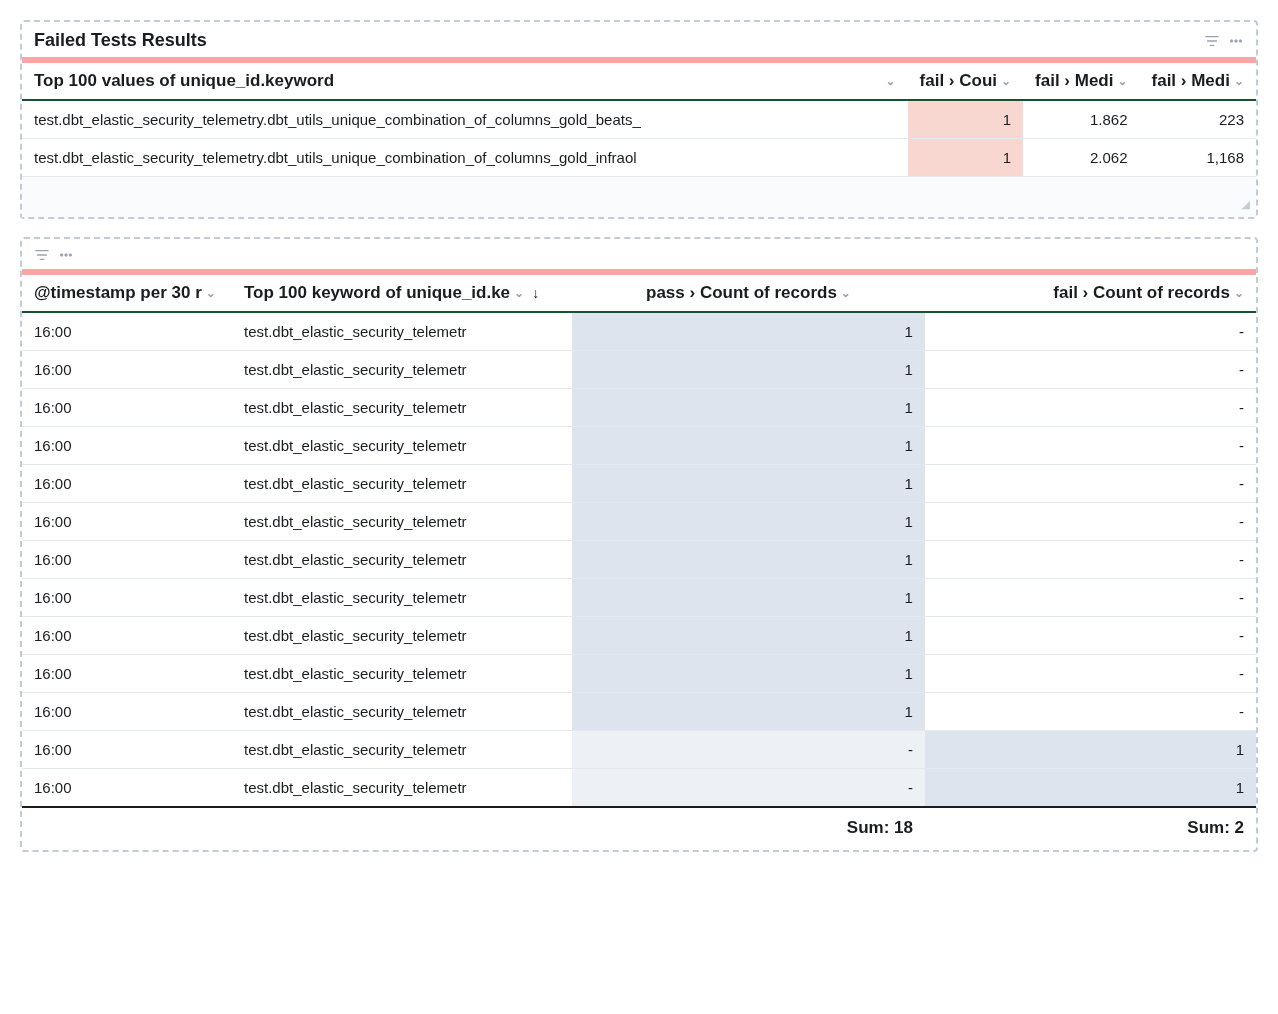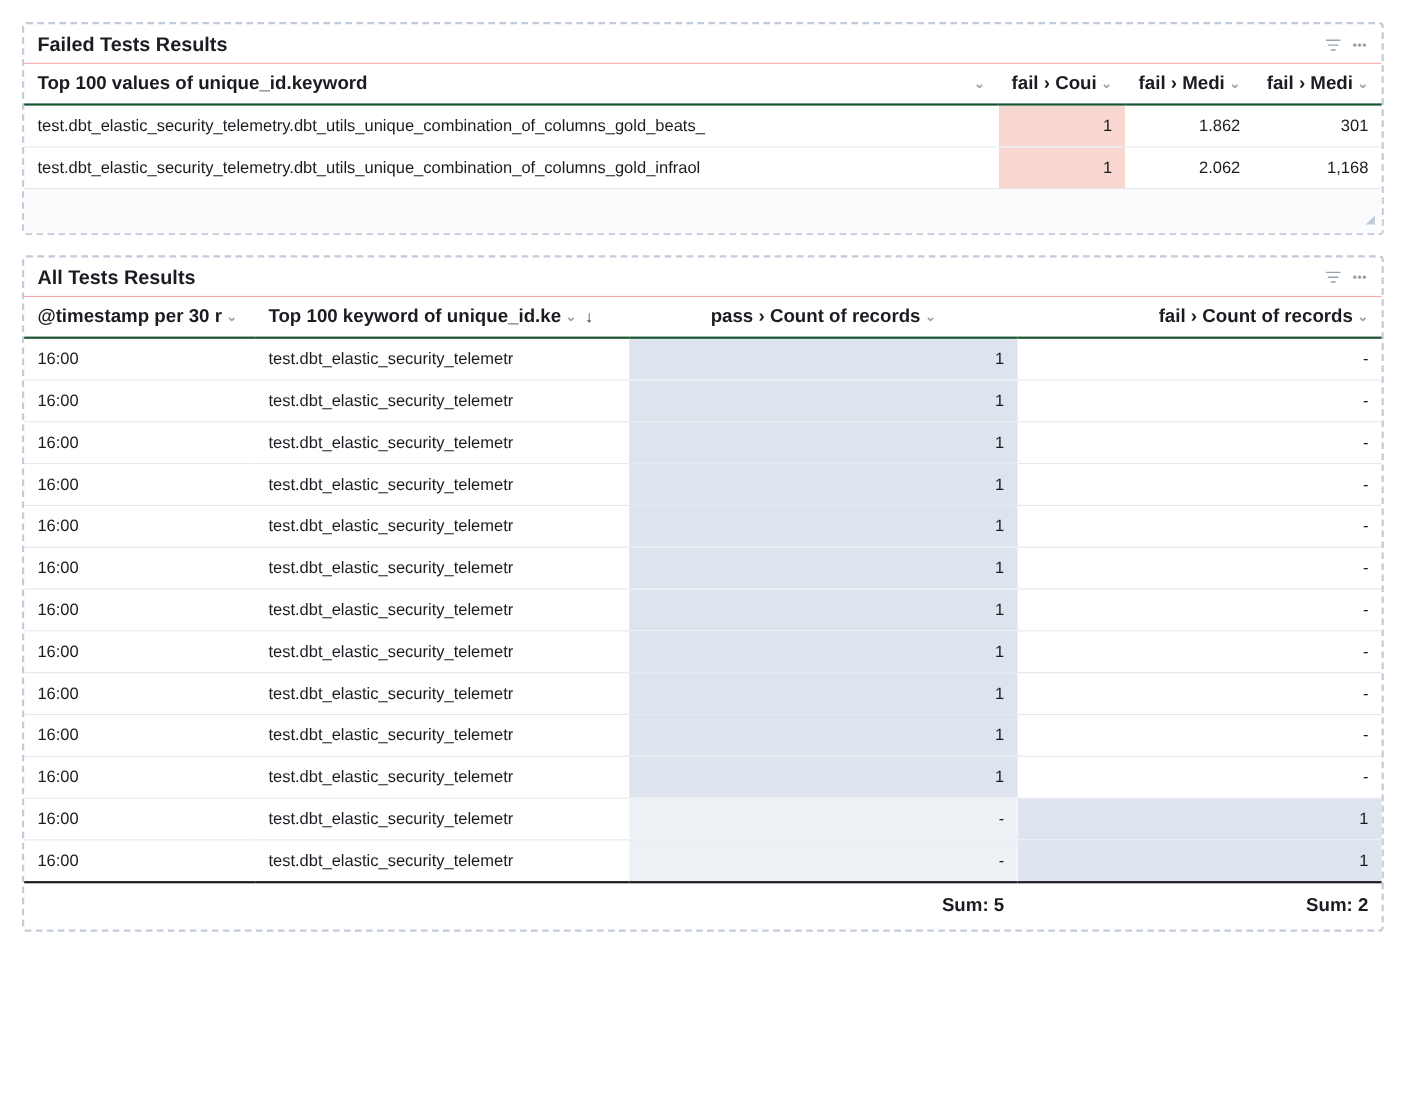--- a/index.html
+++ b/index.html
@@ -15,21 +15,21 @@
     border: 2px dashed #c2cbda;
     border-radius: 4px;
     margin-bottom: 18px;
     background: #fff;
     position: relative;
   }
   .panel-header {
     display: flex;
     align-items: center;
     padding: 8px 12px 6px 12px;
-    border-bottom: 1px solid #fca5a5;
+    border-bottom: 6px solid #fca5a5;
   }
   .panel-title {
     font-weight: 700;
     font-size: 18px;
     flex: 1;
   }
   .panel-actions {
     display: flex;
     gap: 8px;
     align-items: center;
@@ -153,21 +153,21 @@
         </th>
       </tr>
     </thead>
     <tbody id="ft-body">
         <tr>
           <td>
             <span class="truncate">test.dbt_elastic_security_telemetry.dbt_utils_unique_combination_of_columns_gold_beats_</span>
           </td>
           <td class="num cell-red">1</td>
           <td class="num">1.862</td>
-          <td class="num">301</td>
+          <td class="num">223</td>
         </tr>
         <tr>
           <td>
             <span class="truncate">test.dbt_elastic_security_telemetry.dbt_utils_unique_combination_of_columns_gold_infraol</span>
           </td>
           <td class="num cell-red">1</td>
           <td class="num">2.062</td>
           <td class="num">1,168</td>
         </tr>
       </tbody>
@@ -175,21 +175,20 @@
       <tr class="ft-spacer">
           <td colspan="4"></td>
         </tr>
     </tbody>
   </table>
   <span class="resize-corner">◢</span>
 </div>
 
 <div class="panel">
   <div class="panel-header">
-    <div class="panel-title">All Tests Results</div>
     <div class="panel-actions">
       <span class="icon-btn">
         <svg viewBox="0 0 16 16">
             <path d="M1 3h14M3 8h10M6 13h4" stroke-width="1.5" stroke-linecap="round" fill="none"></path>
           </svg>
       </span>
       <span class="icon-btn">
         <svg viewBox="0 0 16 16">
             <circle cx="3" cy="8" r="1.4"></circle>
             <circle cx="8" cy="8" r="1.4"></circle>
@@ -306,18 +305,18 @@
           <td>16:00</td>
           <td>test.dbt_elastic_security_telemetr</td>
           <td class="num cell-blue-lt">-</td>
           <td class="num cell-blue">1</td>
         </tr>
       </tbody>
     <tfoot>
       <tr class="footer-row">
         <td></td>
         <td></td>
-        <td class="num">Sum: 5</td>
+        <td class="num">Sum: 18</td>
         <td class="num">Sum: 2</td>
       </tr>
     </tfoot>
   </table>
 </div>
 
 </body></html>

